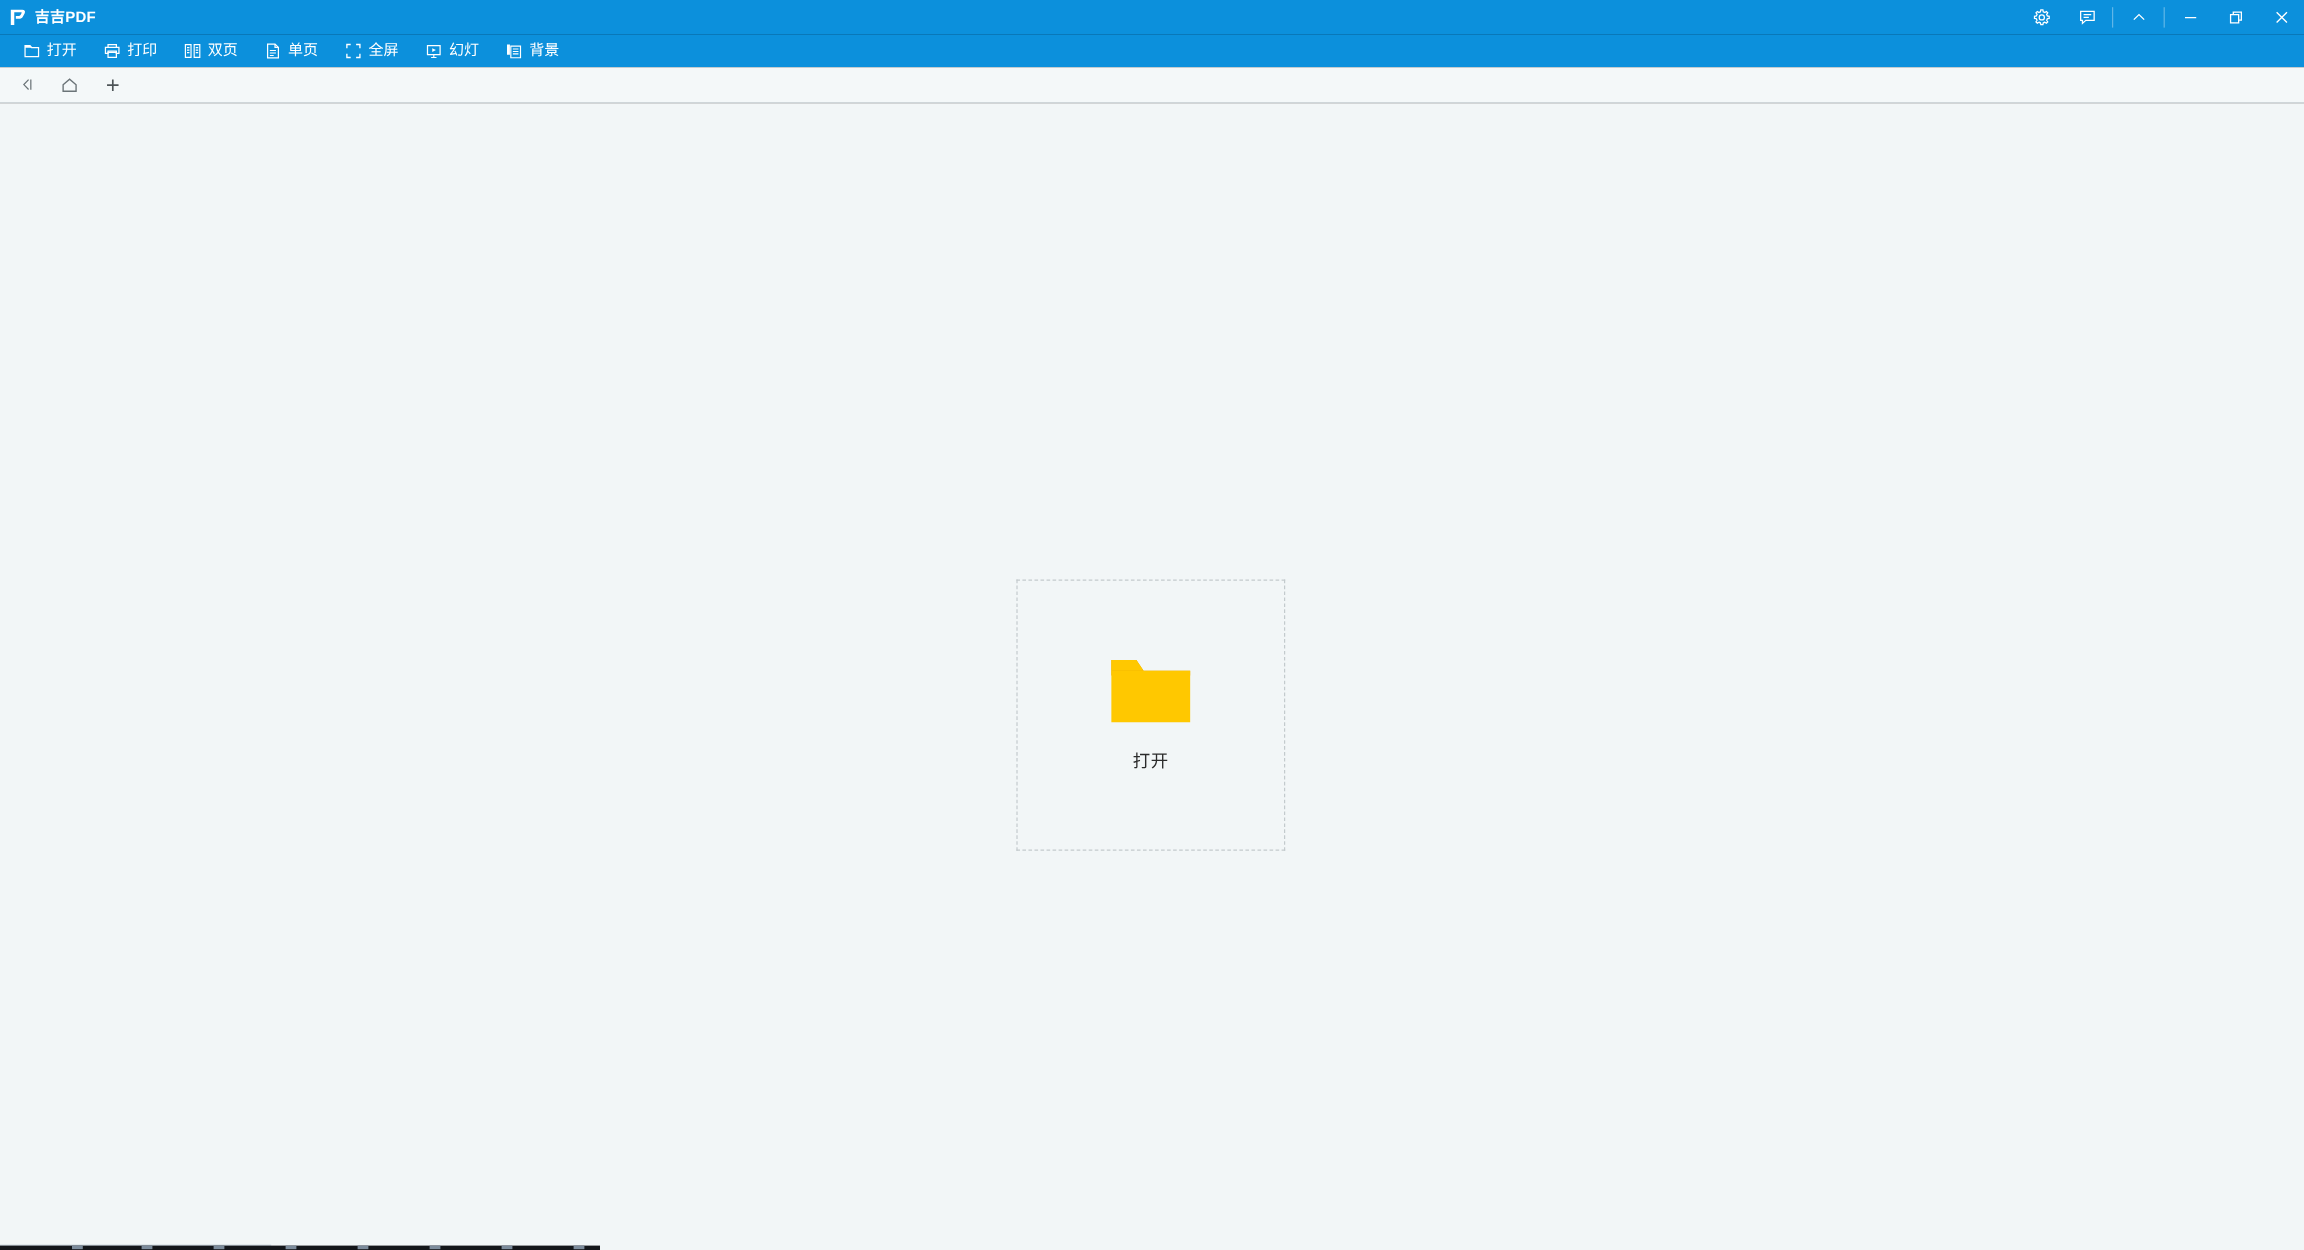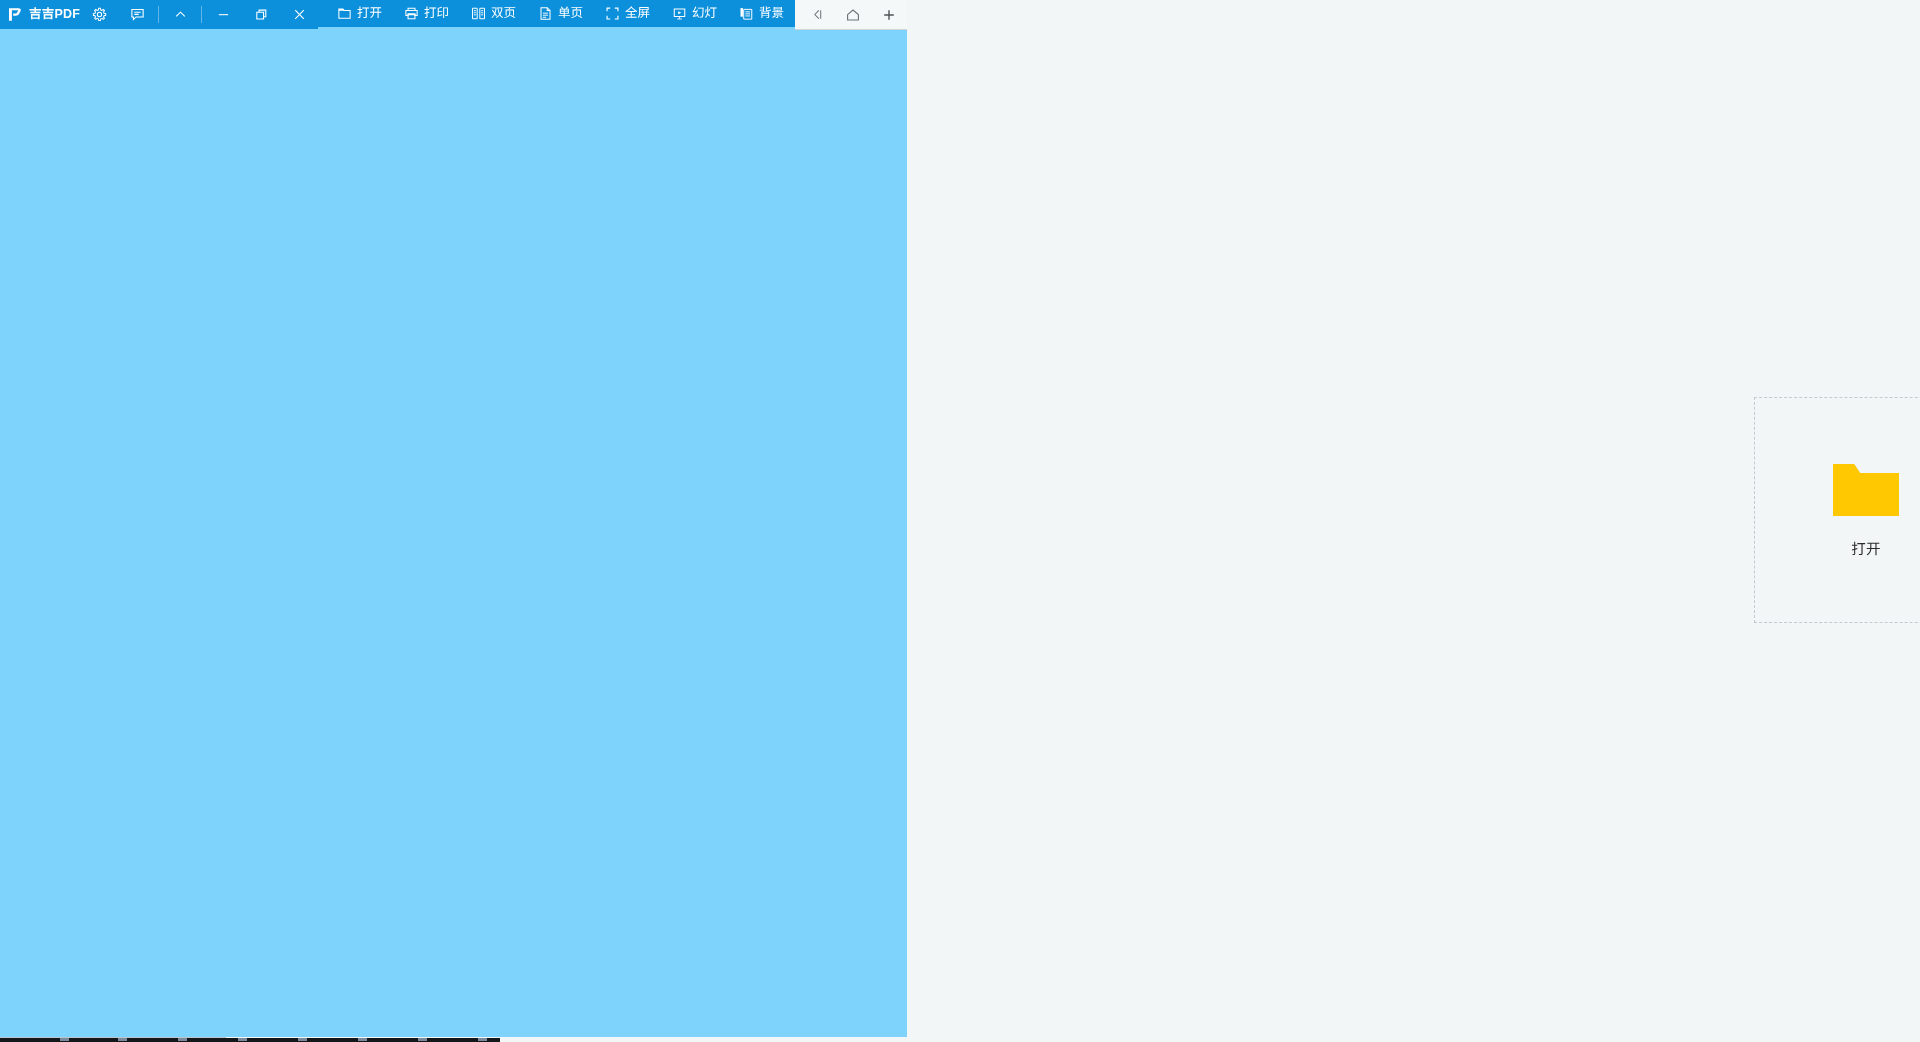--- a/index.html
+++ b/index.html
@@ -11,22 +11,22 @@
     overflow: hidden;
     font-family: "Liberation Sans", "DejaVu Sans", sans-serif;
     background: #f2f6f7;
   }
 
   .app {
     width: 1920px;
     height: 1042px;
     position: relative;
     display: flex;
-    flex-direction: row;
-    background: #7dd3fc;
+    flex-direction: column;
+    background: #000000;
   }
 
   
   .titlebar {
     height: 29px;
     background: #0c90dc;
     display: flex;
     align-items: center;
     position: relative;
     flex: 0 0 auto;

